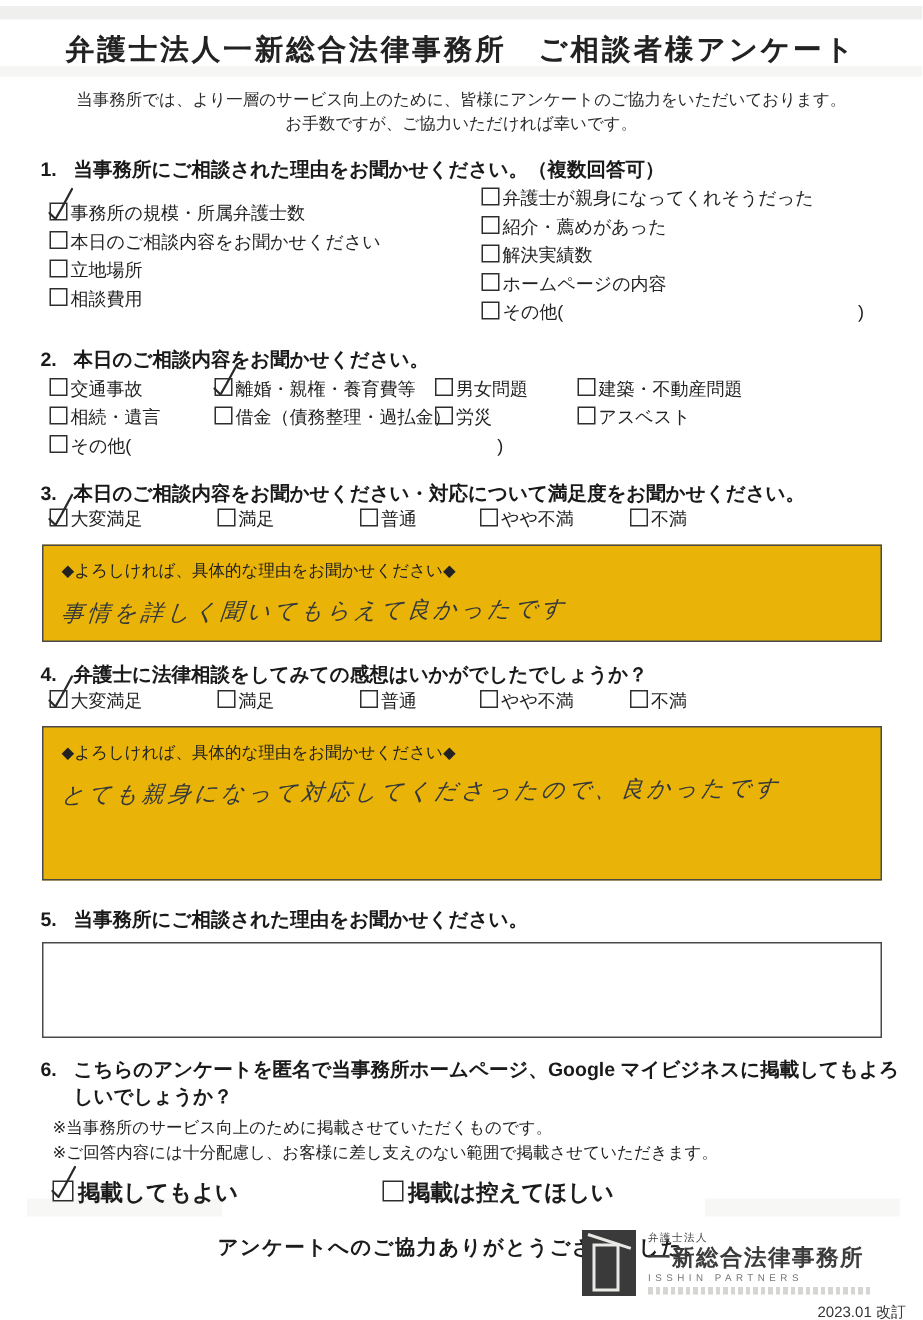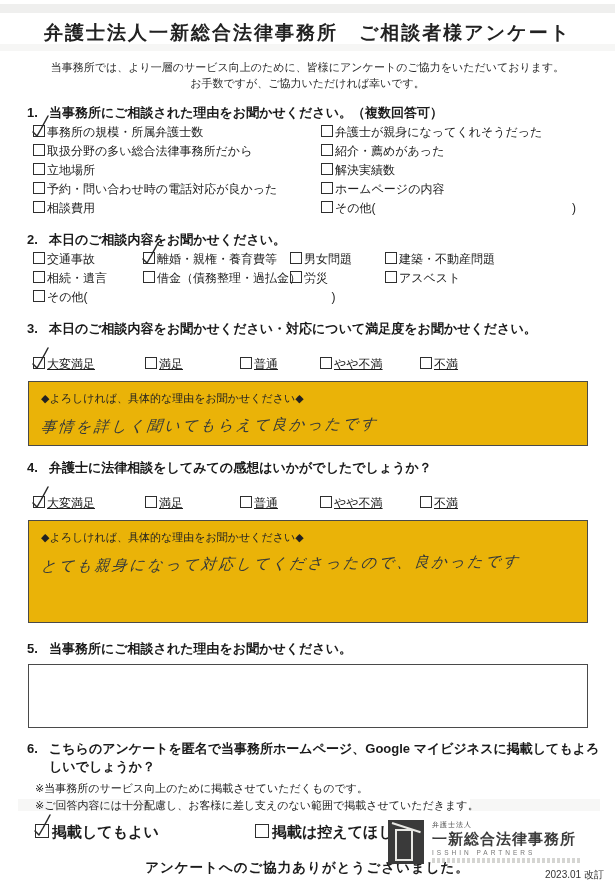--- a/index.html
+++ b/index.html
@@ -69,21 +69,21 @@
   .q1-other .paren-close{margin-left:auto;padding-right:14px;}
 
   .q2-grid{padding-left:8px;margin-top:2px;}
   .q2-row{display:flex;}
   .q2-c1{width:110px;}
   .q2-c2{width:147px;}
   .q2-c3{width:95px;}
   .q2-c4{flex:1;}
   .q2-otherrow .paren-close{margin-left:244px;}
 
-  .sat-row{display:flex;padding-left:8px;margin-top:18px;text-decoration:underline;}
+  .sat-row{display:flex;padding-left:8px;margin-top:0;}
   .sat-row .opt:nth-child(1){width:112px;}
   .sat-row .opt:nth-child(2){width:95px;}
   .sat-row .opt:nth-child(3){width:80px;}
   .sat-row .opt:nth-child(4){width:100px;}
 
   
   .comment-box{
     border:1.2px solid #4a4a4a;
     margin-top:7px;
     margin-left:3px;
@@ -189,23 +189,22 @@
   <div class="q">
     <div class="q-title">
       <span class="q-num">1.</span>
       <span>当事務所にご相談された理由をお聞かせください。（複数回答可）</span>
     </div>
     <div class="q1-cols">
       <div class="q1-col-left">
         <div class="opt"><span class="cb"><svg width="20" height="24" viewBox="0 0 20 24">
                 <path d="M2 17 L6 21 L10 14 L17 1" fill="none" stroke="#2a2a2a" stroke-width="1.5" stroke-linecap="round" stroke-linejoin="round"></path>
               </svg></span><span>事務所の規模・所属弁護士数</span></div>
-        <div class="opt"><span class="cb"></span><span>取扱分野の多い総合法律事務所だから</span></div>
+        <div class="opt"><span class="cb"></span><span>本日のご相談内容をお聞かせください</span></div>
         <div class="opt"><span class="cb"></span><span>立地場所</span></div>
-        <div class="opt"><span class="cb"></span><span>予約・問い合わせ時の電話対応が良かった</span></div>
         <div class="opt"><span class="cb"></span><span>相談費用</span></div>
       </div>
       <div class="q1-col-right">
         <div class="opt"><span class="cb"></span><span>弁護士が親身になってくれそうだった</span></div>
         <div class="opt"><span class="cb"></span><span>紹介・薦めがあった</span></div>
         <div class="opt"><span class="cb"></span><span>解決実績数</span></div>
         <div class="opt"><span class="cb"></span><span>ホームページの内容</span></div>
         <div class="opt q1-other">
             <span><span class="cb"></span><span>その他(</span></span>
             <span class="paren-close">)</span>

